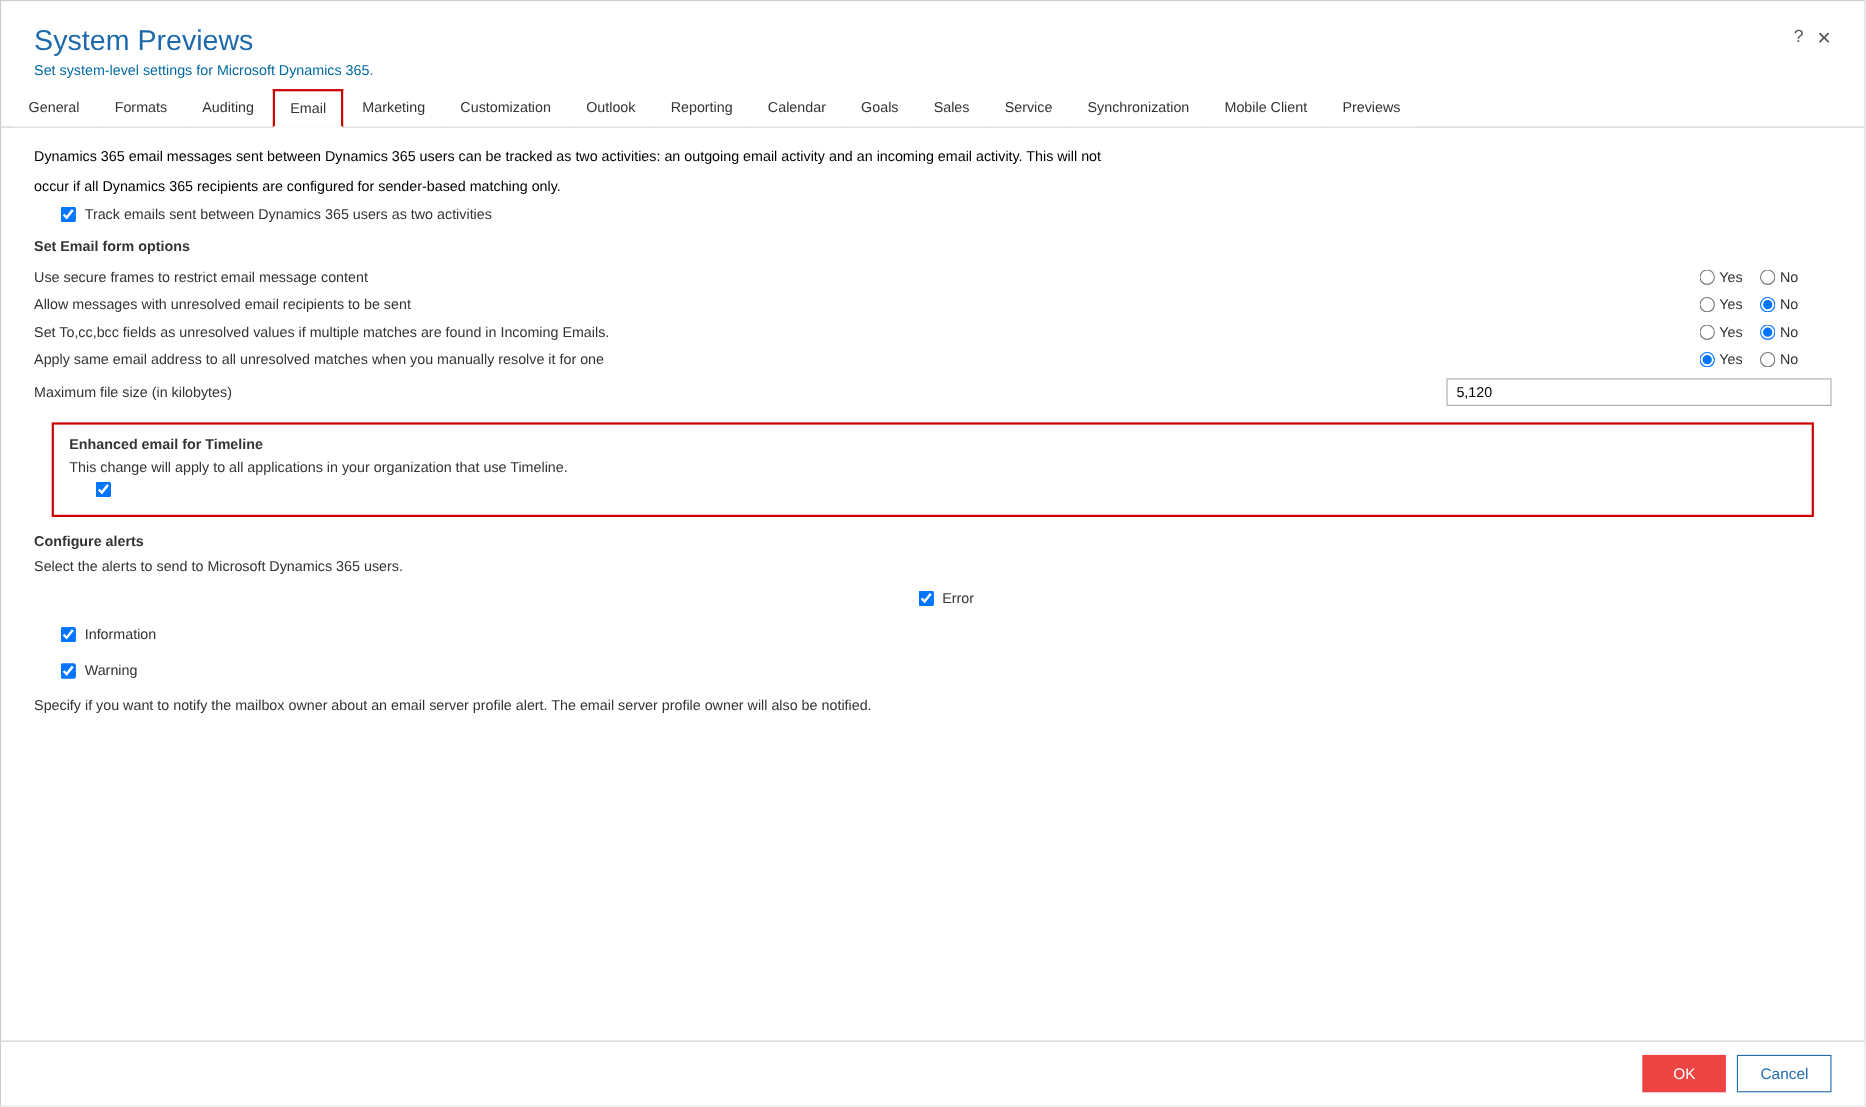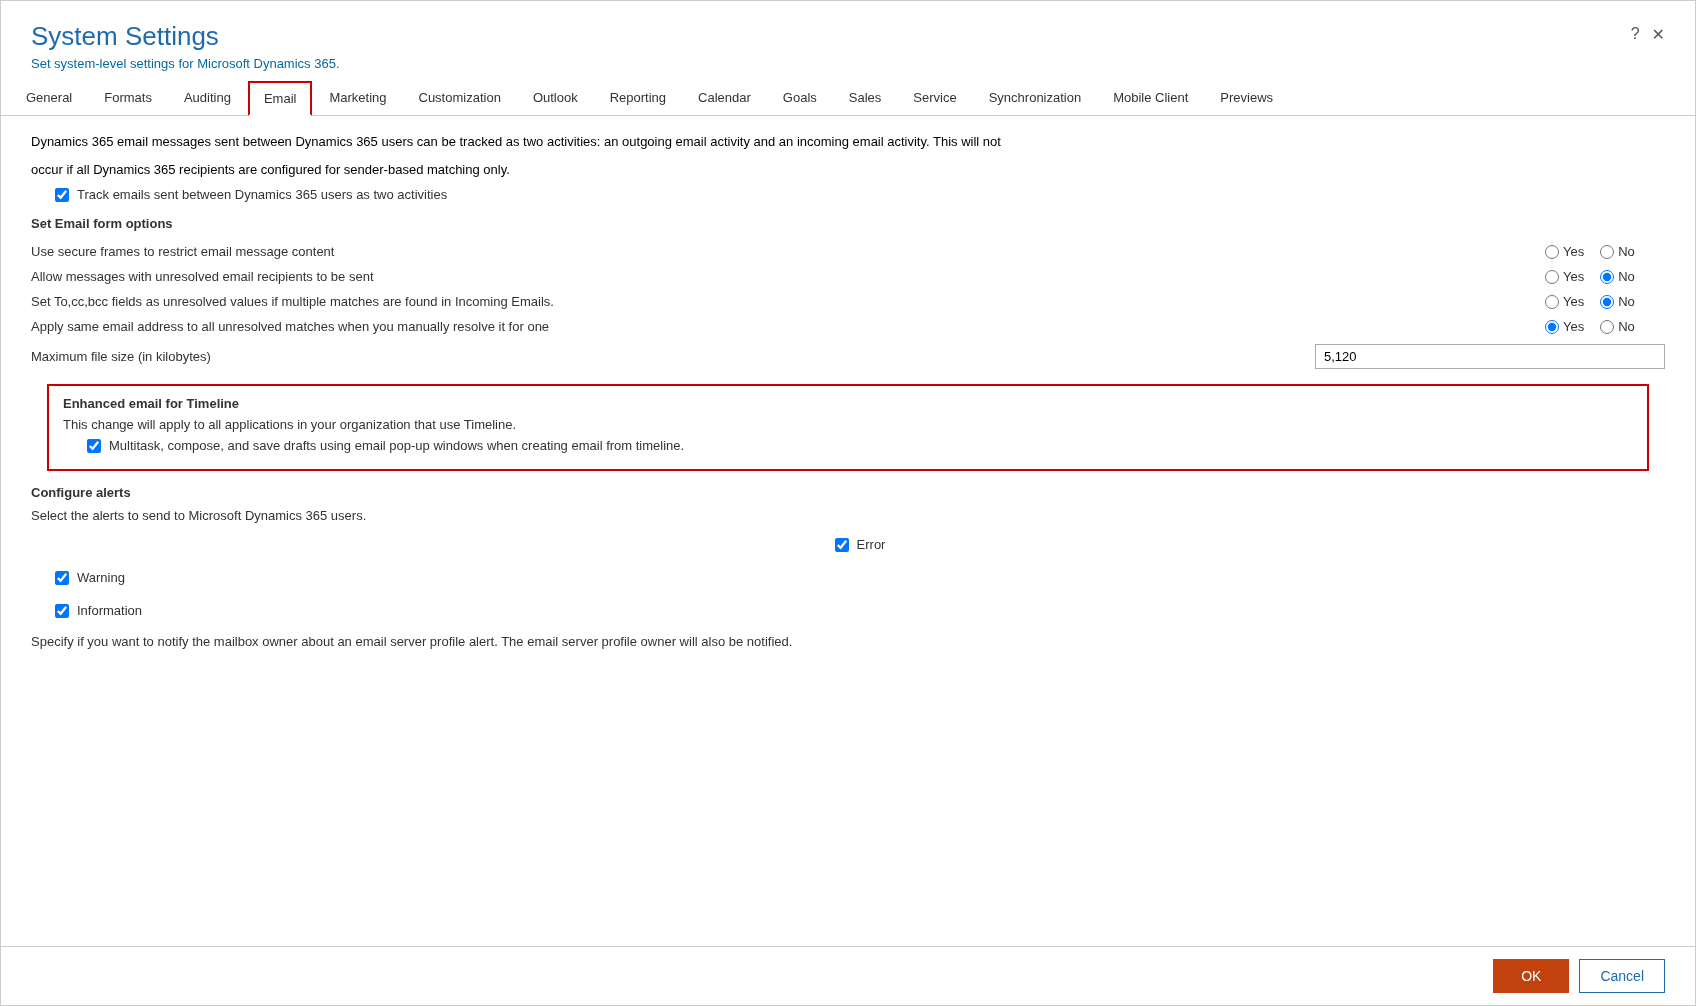--- a/index.html
+++ b/index.html
@@ -155,21 +155,21 @@
     }
     .dialog-footer {
       padding: 12px 30px;
       display: flex;
       justify-content: flex-end;
       gap: 10px;
       border-top: 1px solid #ccc;
       background: #fff;
     }
     .btn-ok {
-      background: #c2410c;
+      background: #ef4444;
       color: #fff;
       border: none;
       padding: 8px 28px;
       font-size: 14px;
       cursor: pointer;
       font-weight: 500;
     }
     .btn-cancel {
       background: #fff;
       color: #1e6aad;
@@ -185,21 +185,21 @@
       width: 350px;
     }
   </style>
 </head>
 <body>
 
 <div class="dialog">
 
   <div class="dialog-header">
     <div>
-      <div class="dialog-title">System Settings</div>
+      <div class="dialog-title">System Previews</div>
       <div class="dialog-subtitle">Set system-level settings for Microsoft Dynamics 365.</div>
     </div>
     <div class="dialog-controls">
       <span>?</span>
       <span>✕</span>
     </div>
   </div>
 
   <div class="tabs-container">
     <div class="tab">General</div>
@@ -290,39 +290,38 @@
     <div class="setting-row">
       <span class="setting-label">Maximum file size (in kilobytes)</span>
       <input type="text" class="input-field" value="5,120" style="">
     </div>
 
     <div class="highlighted-section">
       <div class="highlighted-title">Enhanced email for Timeline</div>
       <p style="font-size:13px; margin-bottom:6px;">This change will apply to all applications in your organization that use Timeline.</p>
       <div class="checkbox-row">
         <input type="checkbox" checked="" style="">
-        <label>Multitask, compose, and save drafts using email pop-up windows when creating email from timeline.</label>
       </div>
     </div>
 
     <div class="section-title">Configure alerts</div>
     <p style="font-size:13px; margin-bottom:8px;">Select the alerts to send to Microsoft Dynamics 365 users.</p>
 
     <div class="alert-checkbox-group">
       <div class="checkbox-row" style="margin-left:0;justify-content:center;">
         <input type="checkbox" checked="" style="">
         <label>Error</label>
       </div>
       <div class="checkbox-row" style="margin-left:0;">
         <input type="checkbox" checked="" style="">
-        <label>Warning</label>
+        <label>Information</label>
       </div>
       <div class="checkbox-row" style="margin-left:0;">
         <input type="checkbox" checked="" style="">
-        <label>Information</label>
+        <label>Warning</label>
       </div>
     </div>
 
     <p style="font-size:13px; margin: 10px 0 6px 0;">Specify if you want to notify the mailbox owner about an email server profile alert. The email server profile owner will also be notified.</p>
   </div>
 
   <div class="dialog-footer">
     <button class="btn-ok">OK</button>
     <button class="btn-cancel">Cancel</button>
   </div>

